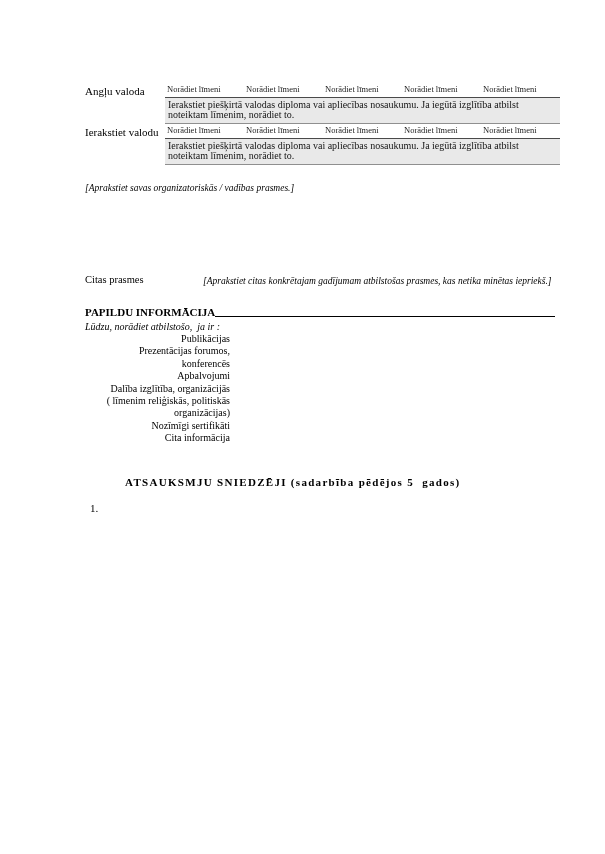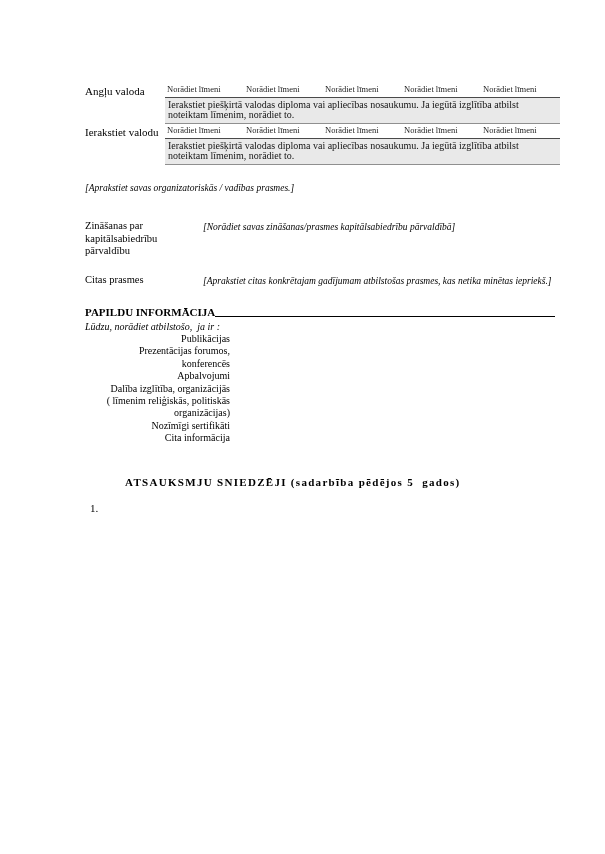--- a/index.html
+++ b/index.html
@@ -165,24 +165,20 @@
         <div class="level-cell">Norādiet līmeni</div>
       </div>
       <div class="note-row">Ierakstiet piešķirtā valodas diploma vai apliecības nosaukumu. Ja iegūtā izglītība atbilst noteiktam līmenim, norādiet to.</div>
     </div>
   </div>
 
   <div class="skill" style="top:181px">
     <div class="skill-placeholder">[Aprakstiet savas organizatoriskās / vadības prasmes.]</div>
   </div>
 
-  <div class="skill" style="top:220px">
-    <div class="skill-label">Zināšanas par kapitālsabiedrību pārvaldību</div>
-    <div class="skill-placeholder">[Norādiet savas zināšanas/prasmes kapitālsabiedrību pārvaldībā]</div>
-  </div>
 
   <div class="skill" style="top:274px">
     <div class="skill-label">Citas prasmes</div>
     <div class="skill-placeholder">[Aprakstiet citas konkrētajam gadījumam atbilstošas prasmes, kas netika minētas iepriekš.]</div>
   </div>
 
   <div class="section-heading" style="top:306px">
     <span class="heading-text">PAPILDU INFORMĀCIJA</span>
     <span class="heading-rule"></span>
   </div>

